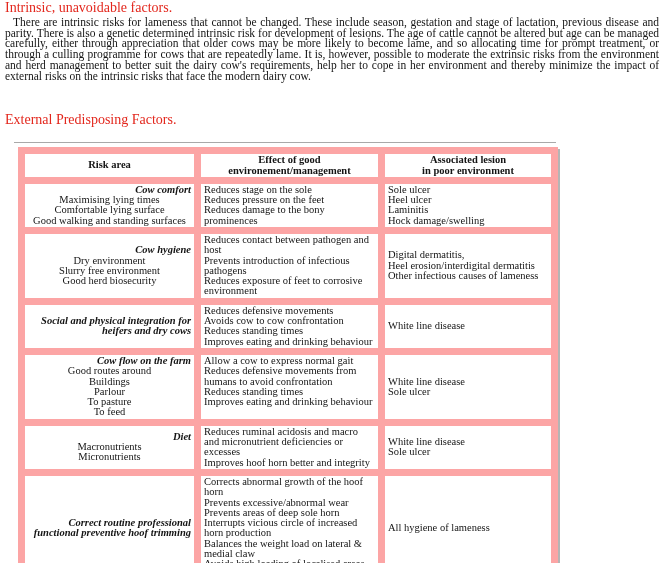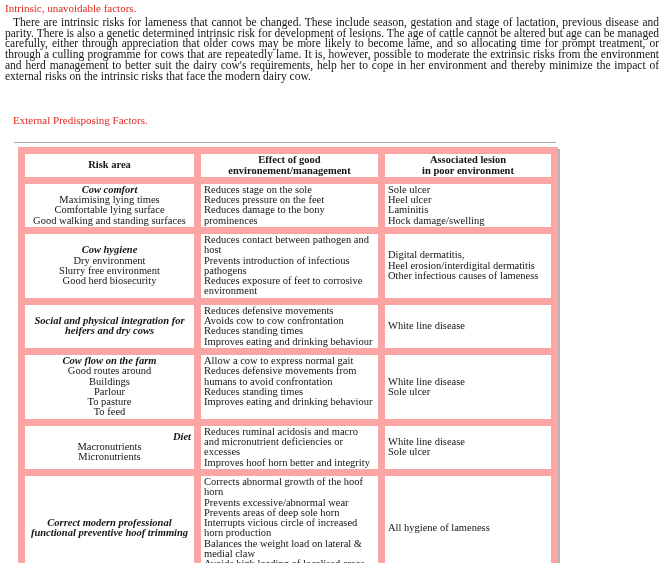--- a/index.html
+++ b/index.html
@@ -8,21 +8,21 @@
     background: #ffffff;
     overflow: hidden;
     font-family: "Liberation Serif", "DejaVu Serif", serif;
     color: #141414;
   }
   .page {
     padding: 2px 5px 0 5px;
     width: 658px;
   }
   .red-heading {
-    font-size: 11px;
+    font-size: 14px;
     line-height: 12px;
     font-weight: normal;
     margin: 0;
   }
   .intro-paragraph {
     margin: 3px 4px 0 0;
     font-size: 11.5px;
     line-height: 10.7px;
     text-align: justify;
     text-indent: 8px;
@@ -59,21 +59,21 @@
   col.c-risk   { width: 176px; }
   col.c-effect { width: 184px; }
   col.c-lesion { width: 173px; }
   td.risk {
     vertical-align: middle;
     padding-left: 3px;
   }
   .risk-title {
     font-weight: bold;
     font-style: italic;
-    text-align: center;
+    text-align: right;
     white-space: pre-line;
   }
   .risk-title.left { text-align: right; }
   .risk-items {
     text-align: center;
     white-space: pre-line;
   }
   td.effect {
     vertical-align: top;
     white-space: pre-line;
@@ -87,21 +87,21 @@
 </style>
 </head>
 <body>
 
 <div class="page">
 
   <div class="red-heading red" style="color: rgb(227, 39, 29);">Intrinsic, unavoidable factors.</div>
 
   <p class="intro-paragraph">There are intrinsic risks for lameness that cannot be changed. These include season, gestation and stage of lactation, previous disease and parity. There is also a genetic determined intrinsic risk for development of lesions. The age of cattle cannot be altered but age can be managed carefully, either through appreciation that older cows may be more likely to become lame, and so allocating time for prompt treatment, or through a culling programme for cows that are repeatedly lame. It is, however, possible to moderate the extrinsic risks from the environment and herd management to better suit the dairy cow's requirements, help her to cope in her environment and thereby minimize the impact of external risks on the intrinsic risks that face the modern dairy cow.</p>
 
-  <div class="red-heading red heading-external" style="color: rgb(227, 39, 29); margin-left: 8px;">External Predisposing Factors.</div>
+  <div class="red-heading red heading-external" style="color: rgb(227, 39, 29);">External Predisposing Factors.</div>
 
   <div class="table-topline"></div>
 
   <table class="risk-table">
     <colgroup>
       <col class="c-risk">
         <col class="c-effect">
         <col class="c-lesion">
     </colgroup>
     <thead>
@@ -176,21 +176,21 @@
           <div class="risk-items">Macronutrients
 Micronutrients</div>
         </td>
         <td class="effect">Reduces ruminal acidosis and macro and micronutrient deficiencies or excesses
 Improves hoof horn better and integrity</td>
         <td class="lesion">White line disease
 Sole ulcer</td>
       </tr>
       <tr>
         <td class="risk">
-          <div class="risk-title">Correct modern professional functional preventive hoof trimming</div>
+          <div class="risk-title">Correct routine professional functional preventive hoof trimming</div>
           <div class="risk-items"></div>
         </td>
         <td class="effect">Corrects abnormal growth of the hoof horn
 Prevents excessive/abnormal wear
 Prevents areas of deep sole horn
 Interrupts vicious circle of increased horn production
 Balances the weight load on lateral &amp; medial claw
 Avoids high loading of localised areas of the sole</td>
         <td class="lesion">All hygiene of lameness</td>
       </tr>

